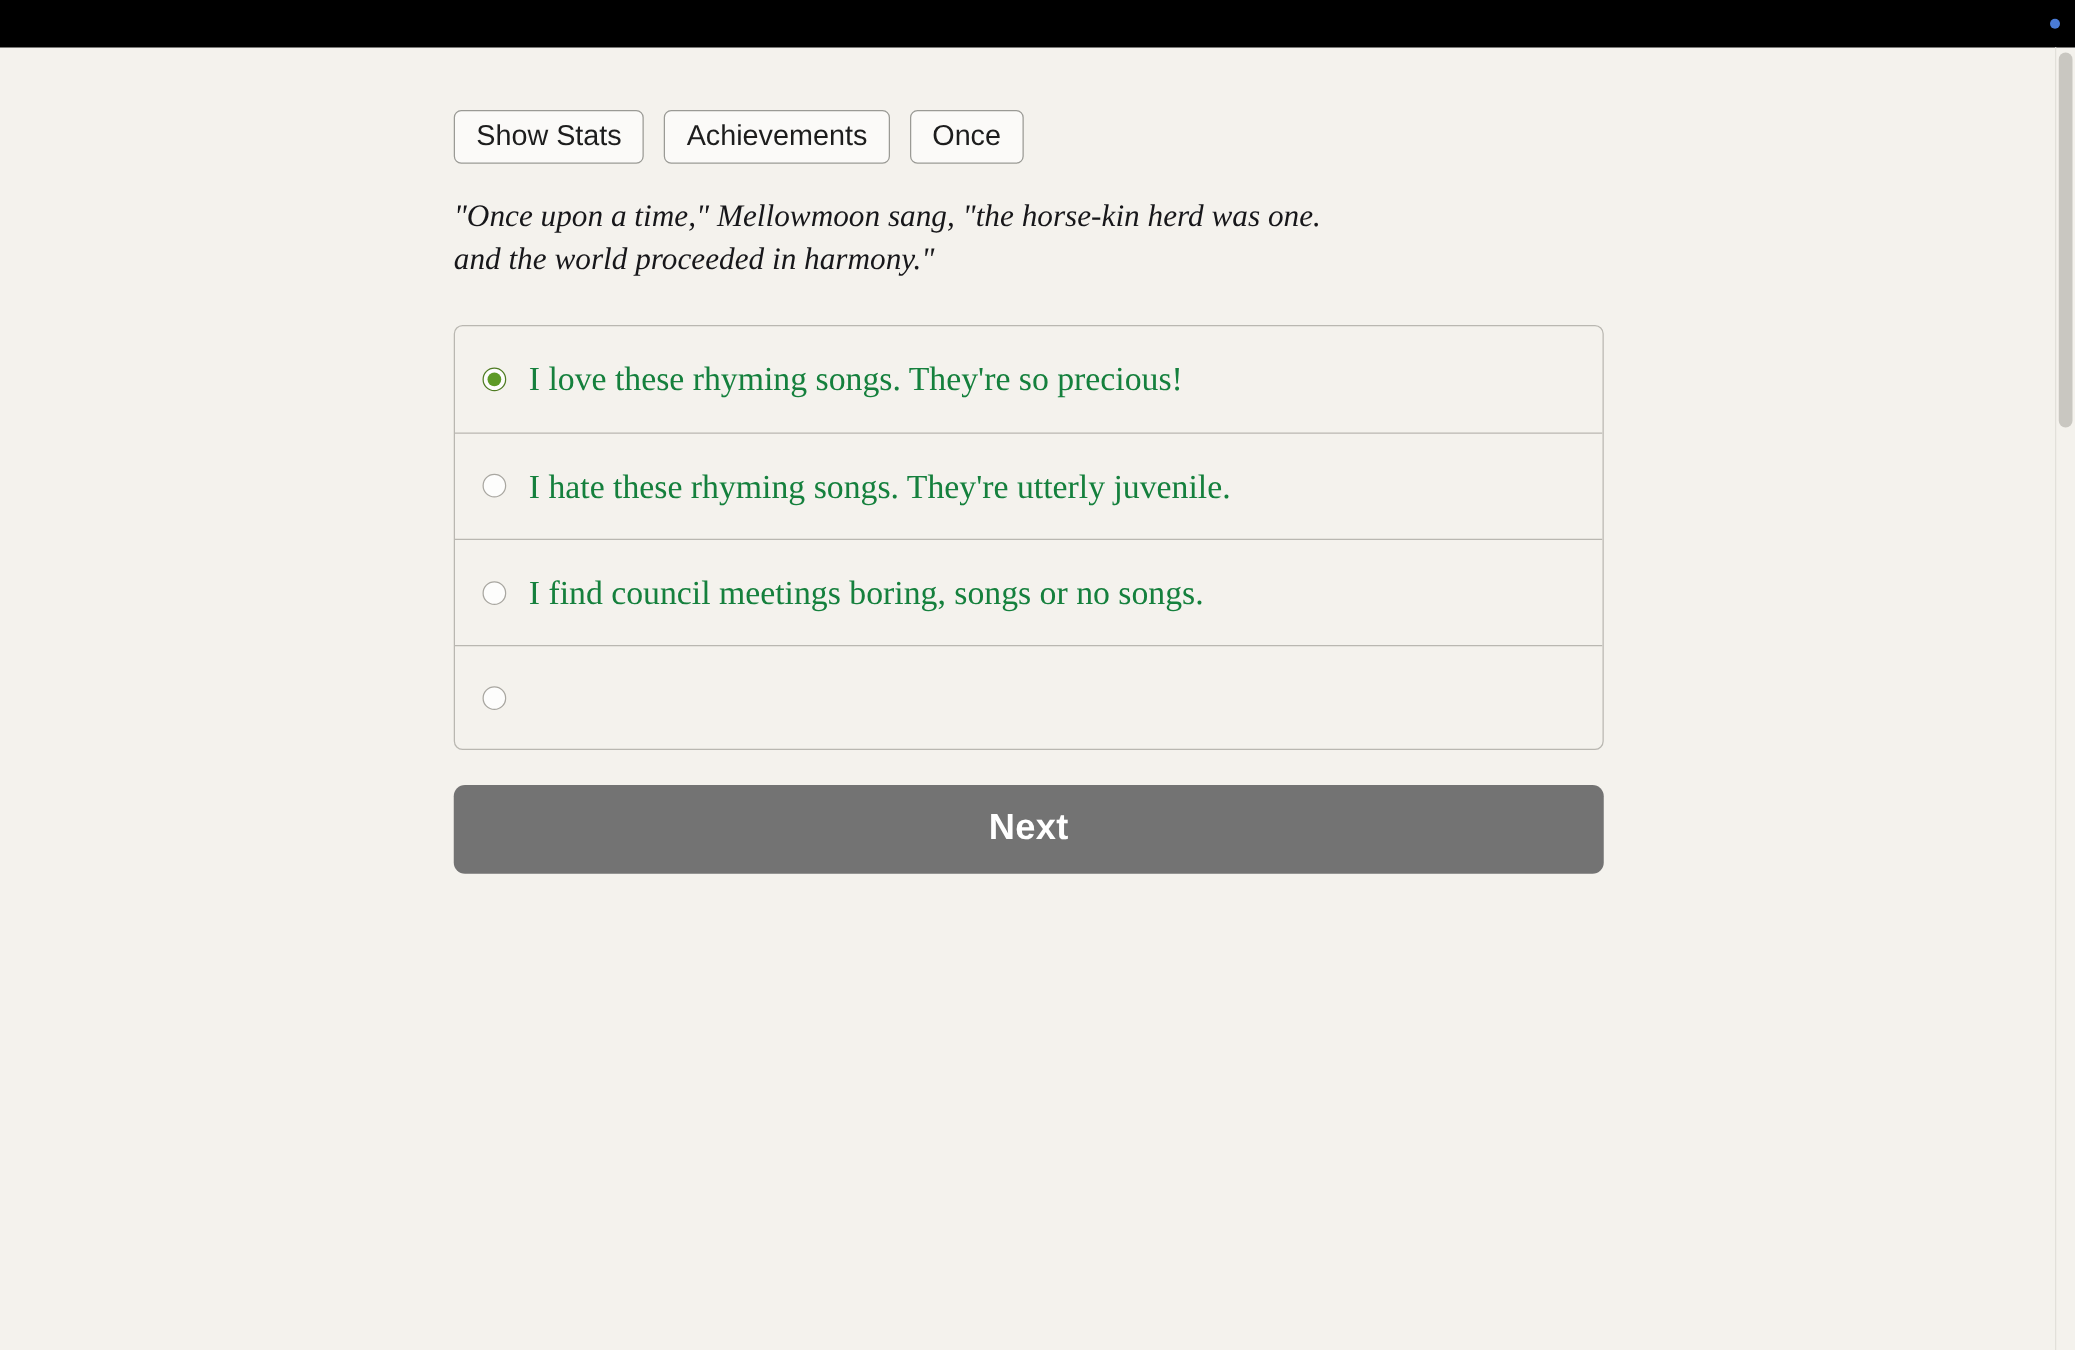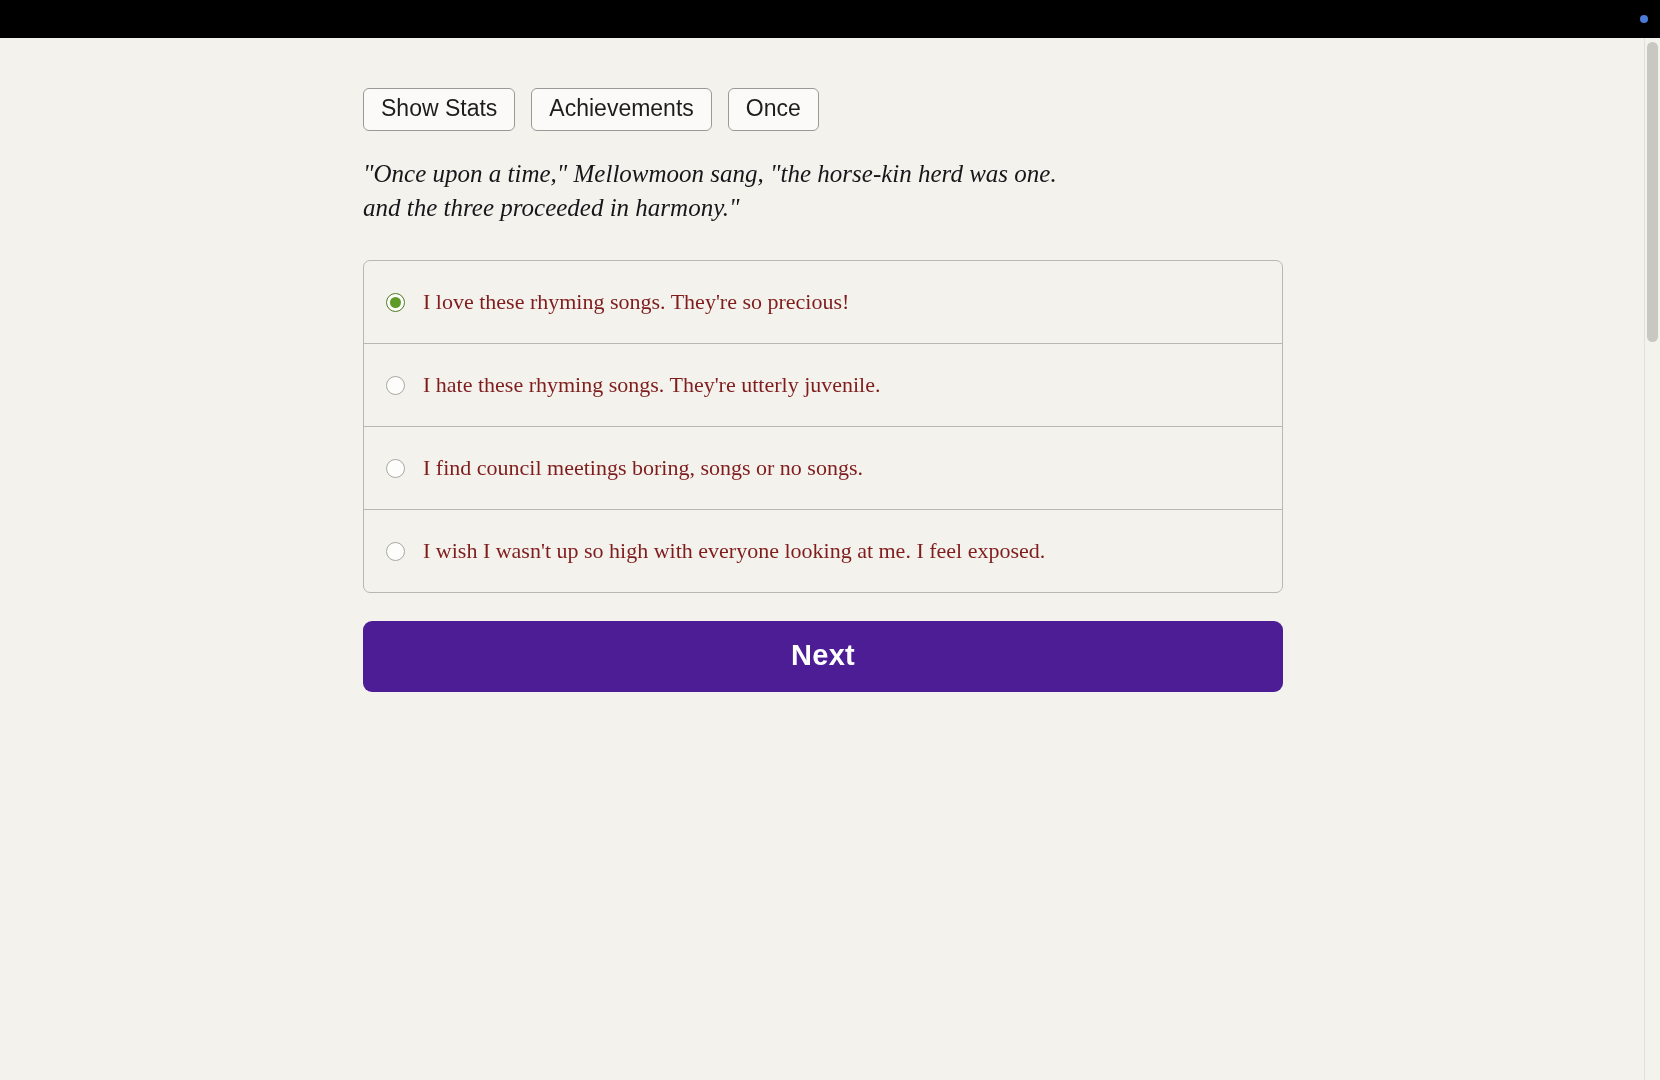--- a/index.html
+++ b/index.html
@@ -139,28 +139,28 @@
     position: absolute;
     left: 3px;
     top: 3px;
     width: 11px;
     height: 11px;
     border-radius: 50%;
     background: #5d9a27;
   }
   .choice-label {
     font-family: "Liberation Serif", serif;
-    font-size: 22px;
-    color: #7f1d1d;
+    font-size: 27px;
+    color: #15803d;
     line-height: 1.2;
   }
   #next-button {
     width: 100%;
     box-sizing: border-box;
-    background: #4c1d95;
+    background: #737373;
     border: none;
     border-radius: 9px;
     color: #ffffff;
     font-family: "Liberation Sans", sans-serif;
     font-weight: bold;
     font-size: 29px;
     padding: 18px 0 20px 0;
     cursor: pointer;
     letter-spacing: 0.3px;
   }
@@ -179,21 +179,21 @@
     <div id="content">
 
       <div id="button-row">
         <button class="top-btn">Show Stats</button>
         <button class="top-btn">Achievements</button>
         <button class="top-btn">Once</button>
       </div>
 
       <div id="story-text">
         <div class="line"><span class="ital">"Once upon a time," Mellowmoon sang, "the horse-kin herd was one.</span></div>
-        <div class="line"><span class="ital">and the three proceeded in harmony."</span></div>
+        <div class="line"><span class="ital">and the world proceeded in harmony."</span></div>
       </div>
 
       <div id="choices">
 
         <div class="choice">
           <span class="radio selected"></span>
           <span class="choice-label">I love these rhyming songs. They're so precious!</span>
         </div>
 
         <div class="choice">
@@ -201,21 +201,20 @@
           <span class="choice-label">I hate these rhyming songs. They're utterly juvenile.</span>
         </div>
 
         <div class="choice">
           <span class="radio"></span>
           <span class="choice-label">I find council meetings boring, songs or no songs.</span>
         </div>
 
         <div class="choice">
           <span class="radio"></span>
-          <span class="choice-label">I wish I wasn't up so high with everyone looking at me. I feel exposed.</span>
         </div>
 
       </div>
 
       <button id="next-button">Next</button>
 
     </div>
   </div>
 
   <div id="scrollbar-track">

